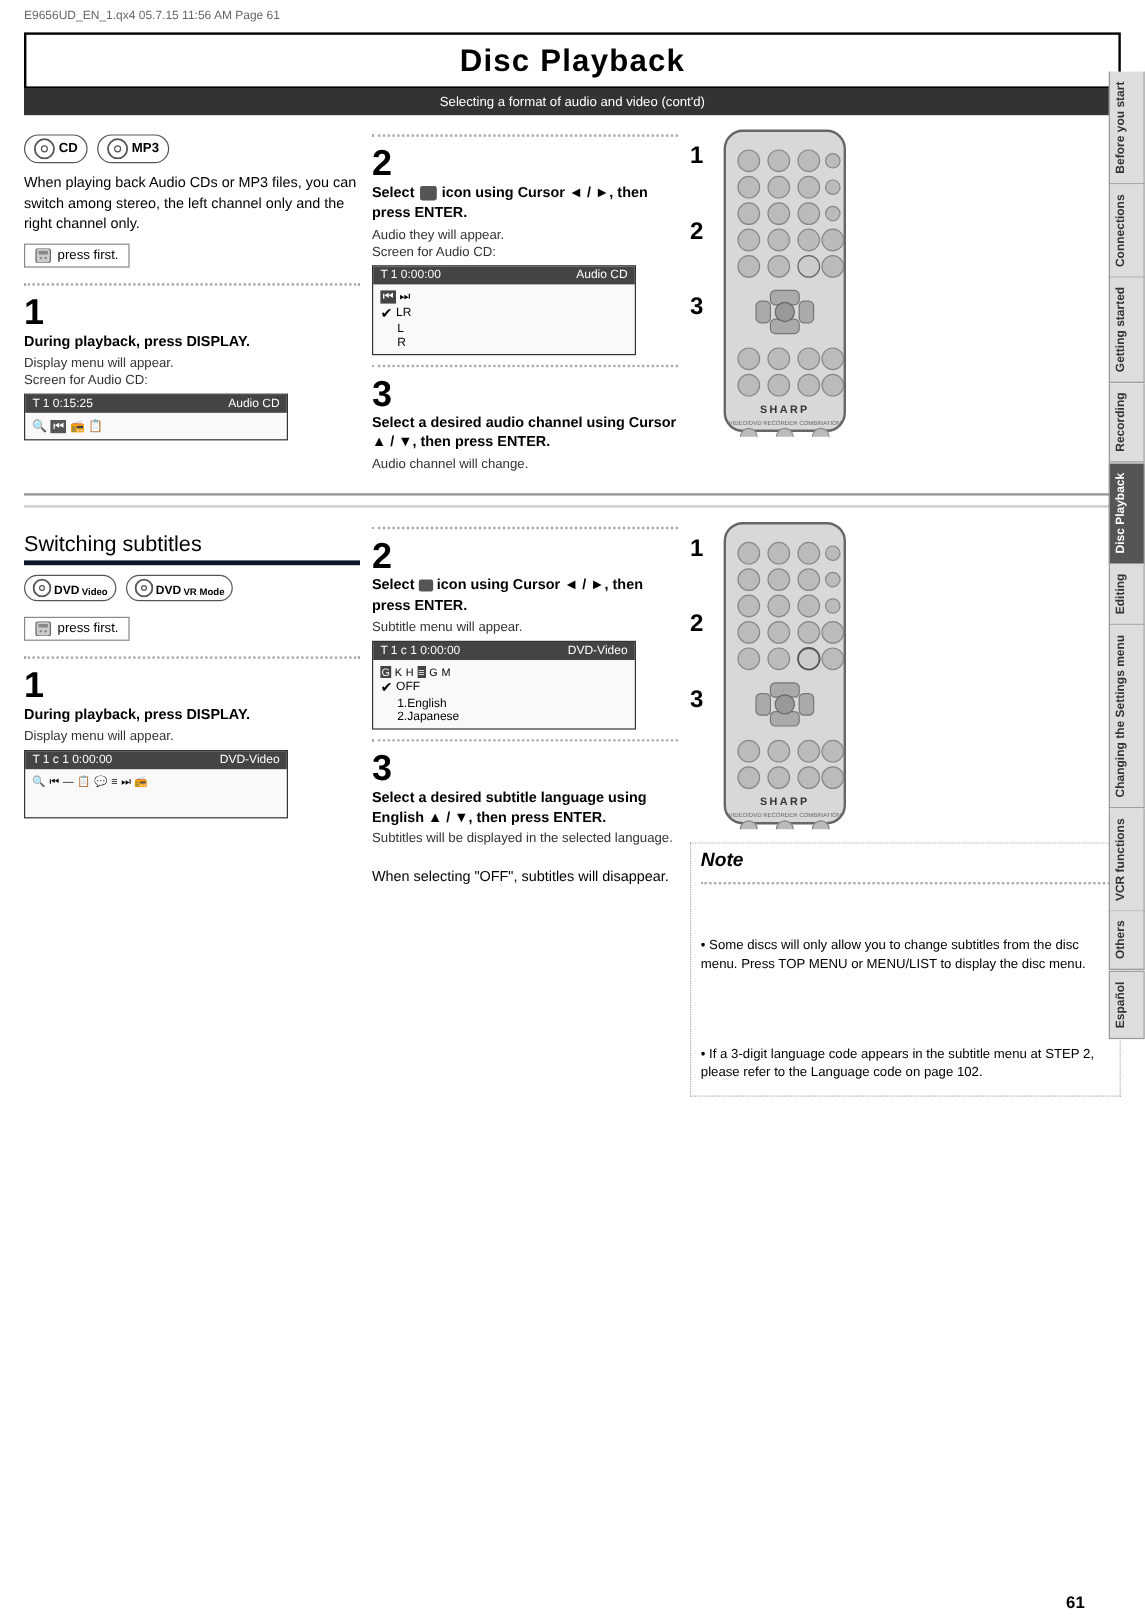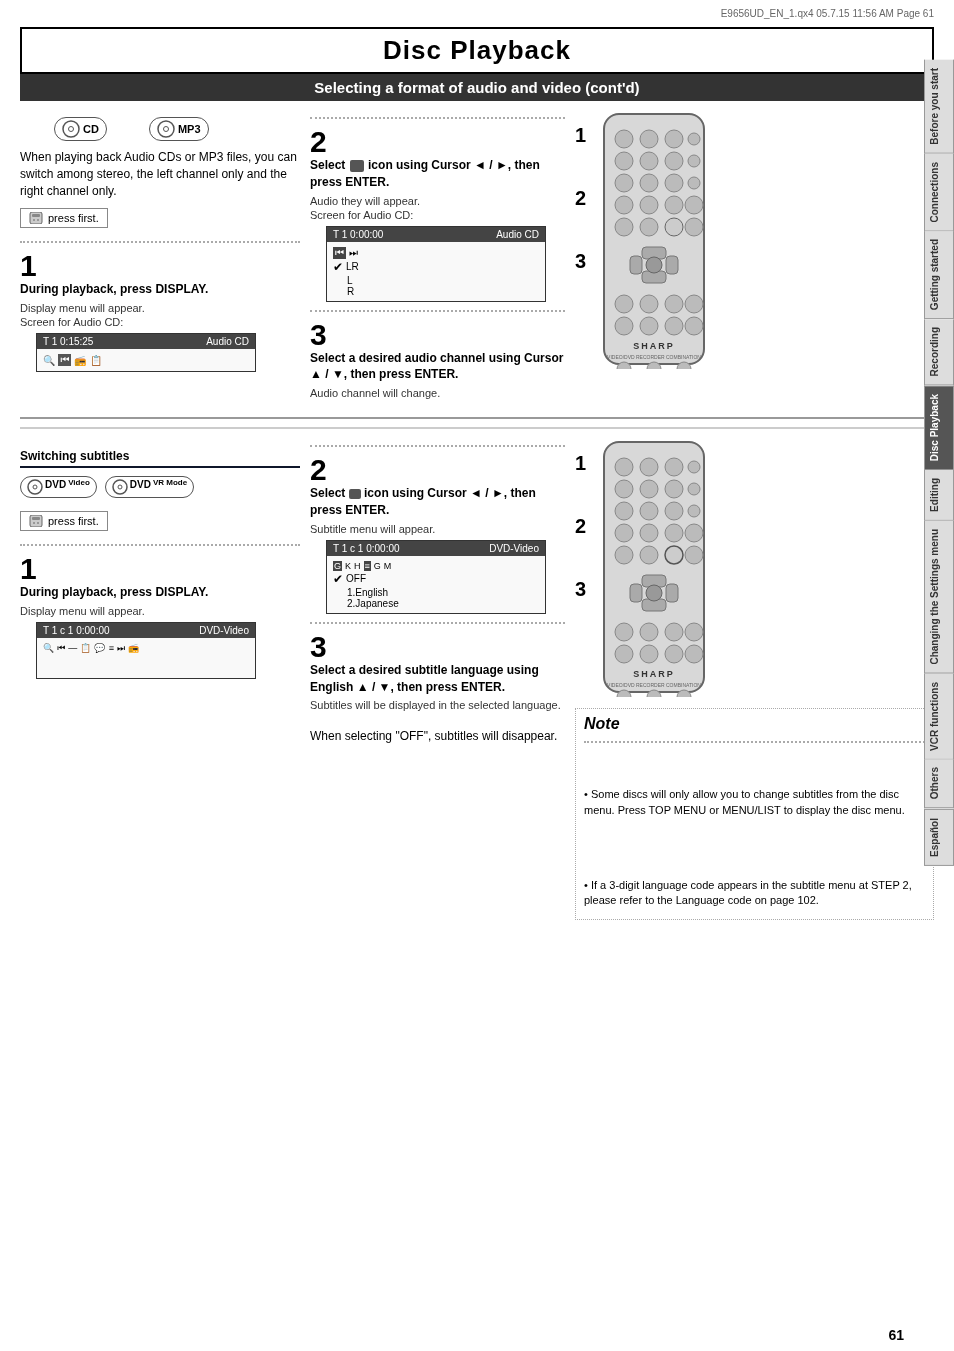--- a/index.html
+++ b/index.html
@@ -11,21 +11,21 @@
       font-size: 13px;
       color: #000;
       position: relative;
     }
 
     
     .page-meta {
       font-size: 10px;
       color: #666;
       padding: 8px 20px 4px 20px;
-      text-align: right;
+      text-align: left;
     }
 
     
     .main-title-bar {
       background: #fff;
       border: 2px solid #000;
       margin: 4px 20px 0 20px;
       text-align: center;
       padding: 6px 0;
     }
@@ -37,22 +37,22 @@
 
     
     .section-title-bar {
       background: #333;
       color: #fff;
       margin: 0 20px;
       text-align: center;
       padding: 5px 0;
     }
     .section-title-bar h2 {
-      font-size: 15px;
-      font-weight: bold;
+      font-size: 11px;
+      font-weight: normal;
     }
 
     
     .sidebar-tabs {
       position: absolute;
       right: 0;
       top: 60px;
       display: flex;
       flex-direction: column;
       width: 30px;
@@ -101,21 +101,21 @@
       border: 1px solid #888;
       padding: 3px 8px;
       font-size: 11px;
       margin: 5px 0;
     }
 
     
     .screen-mockup {
       border: 1px solid #333;
       background: #f9f9f9;
-      margin: 5px 16px;
+      margin: 5px 0;
       font-size: 10px;
       width: 220px;
     }
     .screen-header {
       background: #444;
       color: #fff;
       padding: 2px 6px;
       display: flex;
       justify-content: space-between;
       font-size: 10px;
@@ -135,24 +135,24 @@
       color: #000;
       font-size: 12px;
     }
     .screen-indent {
       padding-left: 14px;
       font-size: 10px;
     }
 
     
     .subsection-heading {
-      font-size: 12px;
-      font-weight: bold;
+      font-size: 18px;
+      font-weight: normal;
       margin: 12px 0 6px 0;
-      border-bottom: 2px solid #0f172a;
+      border-bottom: 4px solid #0f172a;
       padding-bottom: 3px;
     }
 
     
     .step-text {
       font-size: 12px;
       line-height: 1.4;
       margin-bottom: 4px;
     }
     .step-text strong {
@@ -259,27 +259,26 @@
     .format-badge {
       display: inline-flex;
       align-items: center;
       gap: 3px;
       border: 1.5px solid #555;
       border-radius: 12px;
       padding: 2px 7px;
       font-size: 11px;
       font-weight: bold;
       vertical-align: middle;
-      margin-left: 34px;
     }
 
     
     .dvd-badge {
       display: inline-flex;
-      align-items: flex-start;
+      align-items: flex-end;
       gap: 2px;
       border: 1.5px solid #555;
       border-radius: 12px;
       padding: 2px 6px;
       font-size: 10px;
       font-weight: bold;
     }
 
     .section-divider-full {
       border-top: 2px solid #999;

